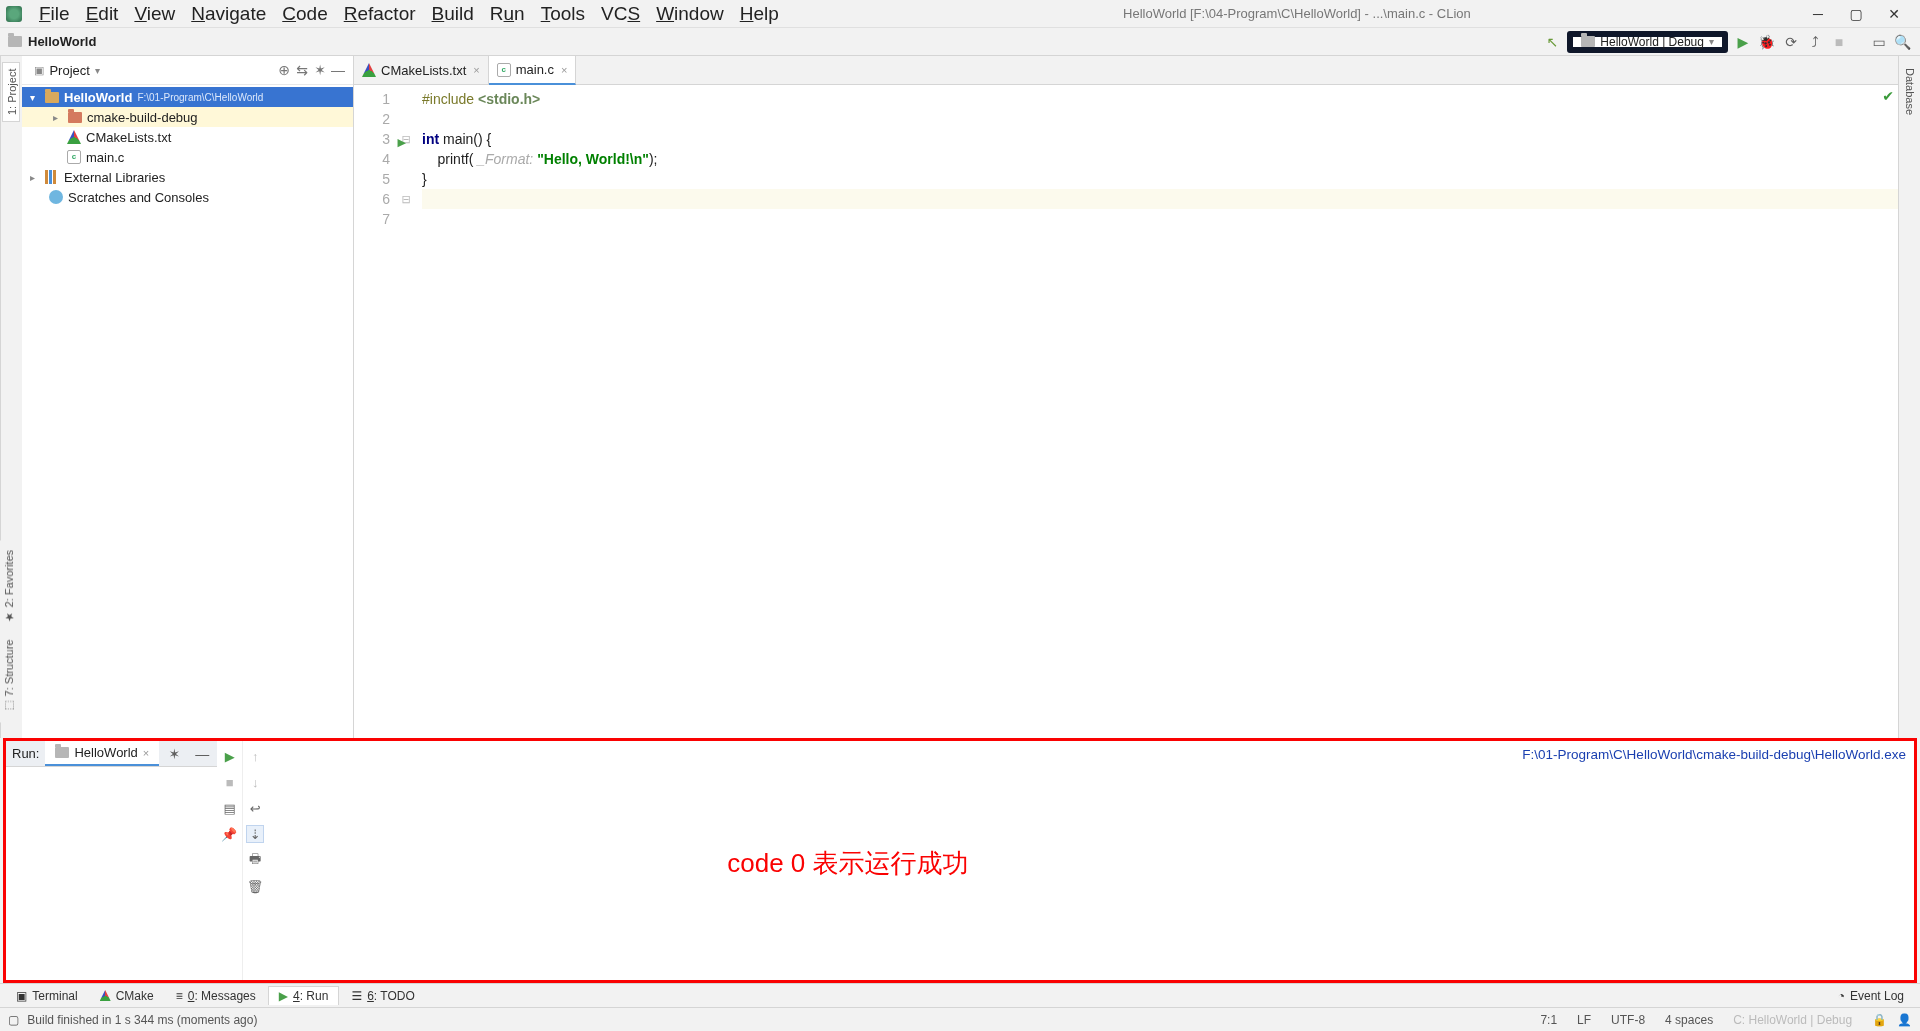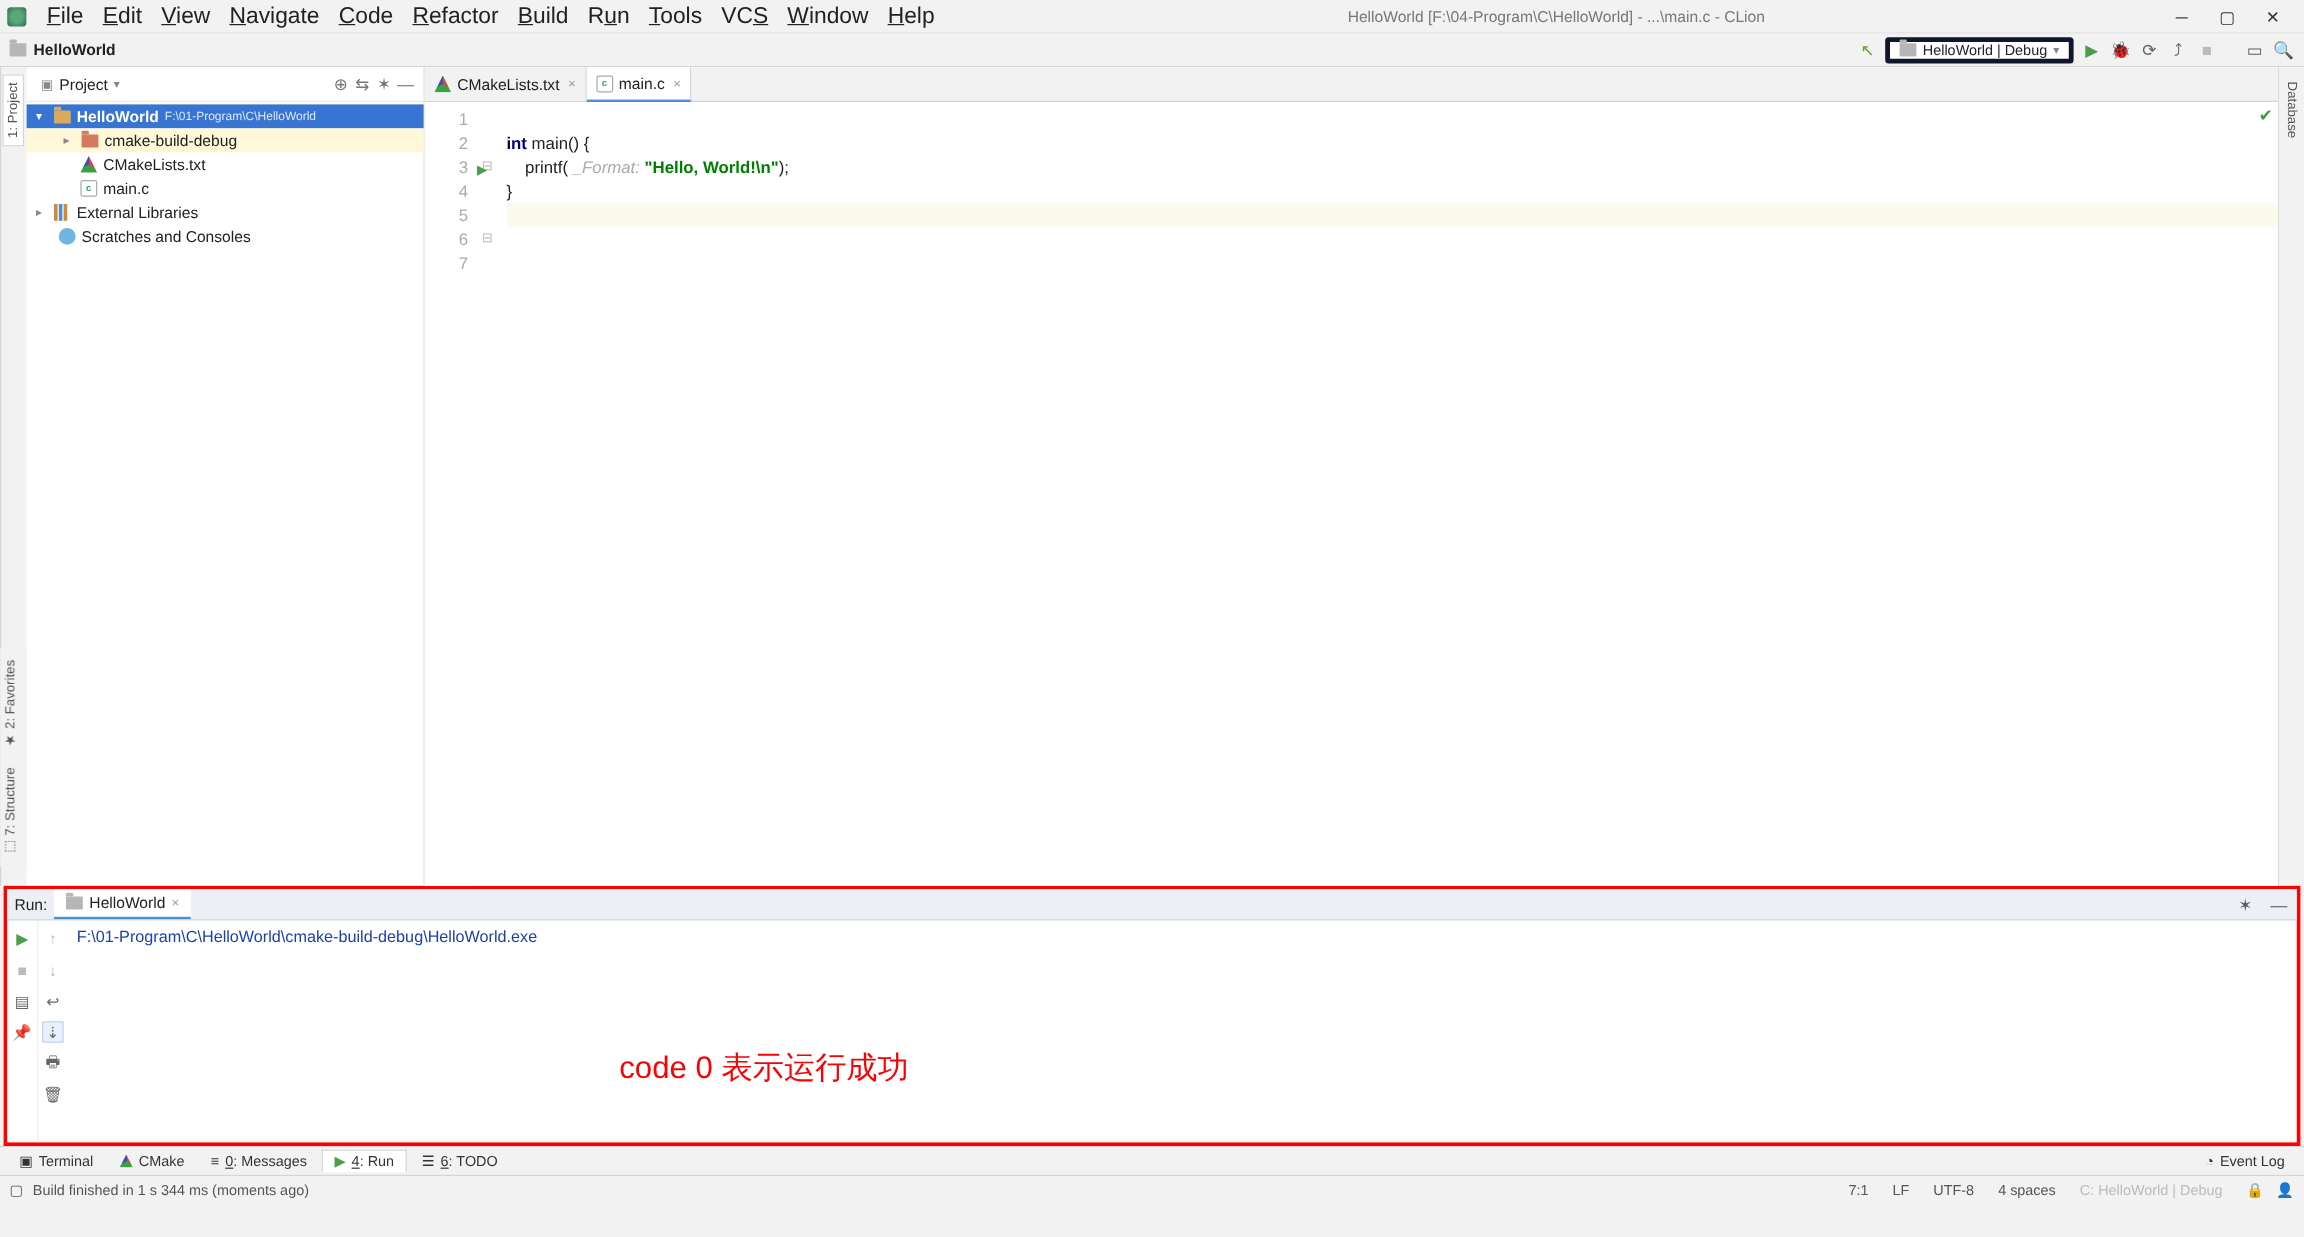--- a/index.html
+++ b/index.html
@@ -15,21 +15,21 @@
 .win-controls { display: flex; gap: 18px; padding-right: 10px; }
 .win-btn { width: 20px; text-align: center; cursor: default; color: #333; font-size: 14px; }
 
 
 .nav-bar { height: 28px; background: #f2f2f2; display: flex; align-items: center; padding: 0 8px; border-bottom: 1px solid #d5d5d5; justify-content: space-between; }
 .nav-left { display: flex; align-items: center; gap: 6px; }
 .folder-icon { width: 14px; height: 11px; background: #b6b6b6; border-radius: 1px; position: relative; }
 .folder-icon:before { content: ""; position: absolute; top: -3px; left: 0; width: 6px; height: 3px; background: #b6b6b6; border-radius: 1px 1px 0 0; }
 .nav-right { display: flex; align-items: center; gap: 6px; }
 .toolbar-ico { width: 18px; height: 18px; display: flex; align-items: center; justify-content: center; color: #5f5f5f; font-size: 14px; cursor: default; }
-.run-config-box { display: flex; align-items: center; gap: 5px; background: #fff; border: 4px solid #0f172a; border-radius: 3px; padding: 1px 8px; height: 22px; font-size: 12px; }
+.run-config-box { display: flex; align-items: center; gap: 5px; background: #fff; border: 6px solid #0f172a; border-radius: 3px; padding: 1px 8px; height: 22px; font-size: 12px; }
 .play-ico { color: #4aa04a; }
 .bug-ico { color: #4aa04a; }
 
 
 .main-area { display: flex; height: calc(100% - 28px - 28px - 245px - 24px - 24px); position: relative; }
 .left-gutter { width: 22px; background: #f2f2f2; border-right: 1px solid #d5d5d5; writing-mode: vertical-rl; transform: rotate(180deg); display: flex; align-items: center; justify-content: flex-end; padding: 6px 0; }
 .left-gutter .vtab { font-size: 11px; padding: 6px 2px; color: #555; border: 1px solid transparent; }
 .left-gutter .vtab.active { background: #fff; border: 1px solid #d5d5d5; }
 .right-gutter { width: 22px; background: #f2f2f2; border-left: 1px solid #d5d5d5; writing-mode: vertical-rl; display: flex; align-items: center; justify-content: flex-start; padding: 6px 0; }
 .right-gutter .vtab { font-size: 11px; padding: 6px 2px; color: #555; }
@@ -77,21 +77,21 @@
 .code-line.current { background: #fcfaed; }
 .kw { color: #000080; font-weight: bold; }
 .pp { color: #7a7a2b; }
 .inc { color: #6a8759; font-weight: bold; }
 .str { color: #008000; font-weight: bold; }
 .num { color: #0000ff; }
 .hint { color: #aaa; font-style: italic; }
 .check-ico { position: absolute; top: 32px; right: 4px; color: #3a9a3a; font-size: 14px; }
 
 
-.run-panel-wrap { height: 217px; border: 3px solid #fa0202; margin: 0 3px; background: #fff; display: flex; flex-direction: column; }
+.run-panel-wrap { height: 245px; border: 3px solid #fa0202; margin: 0 3px; background: #fff; display: flex; flex-direction: row; text-align: right; }
 .run-panel-header { height: 26px; display: flex; align-items: center; background: #eceff3; border-bottom: 1px solid #d5d5d5; padding: 0 6px; gap: 6px; }
 .run-tab-active { display: inline-flex; align-items:center; gap:5px; background:#fff; border-bottom:2px solid #4a90d9; height:100%; padding:0 10px; font-size:13px; }
 .run-right-icons { margin-left: auto; display: flex; gap: 10px; }
 .run-body { flex: 1; display: flex; position: relative; }
 .run-left-tools { width: 50px; display: flex; }
 .run-tools-col { width: 25px; display: flex; flex-direction: column; align-items: center; gap: 8px; padding-top: 6px; }
 .run-tools-col.c2 { border-left: 1px solid #eee; }
 .rt-ico { width: 18px; height: 18px; display:flex; align-items:center; justify-content:center; font-size:13px; color:#666; cursor:default; }
 .rt-ico.play { color: #4aa04a; }
 .rt-ico.stop { color: #bbb; }
@@ -257,20 +257,21 @@
       <div class="fold-gutter">
         <div class="fm"></div>
           <div class="fm"></div>
         <div class="fm">⊟</div>
         <div class="fm"></div>
           <div class="fm"></div>
         <div class="fm">⊟</div>
         <div class="fm"></div>
       </div>
       <div class="code">
+        <div class="code-line"><span class="pp">#include </span><span class="inc">&lt;stdio.h&gt;</span></div>
         <div class="code-line"></div>
         <div class="code-line"><span class="kw">int</span><span> main() {</span></div>
         <div class="code-line"><span>    printf( </span><span class="hint">_Format: </span><span class="str">"Hello, World!\n"</span><span>);</span></div>
         <div class="code-line"><span>}</span></div>
         <div class="code-line current"></div>
       </div>
     </div>
     <div class="check-ico">✔</div>
   </div>
 

